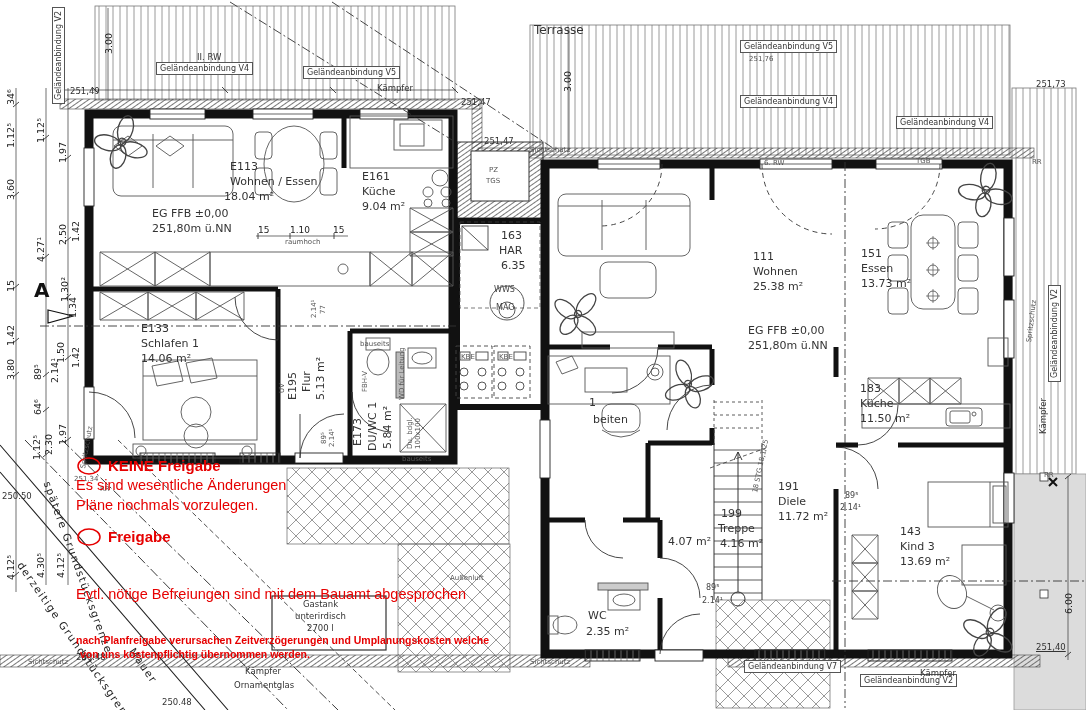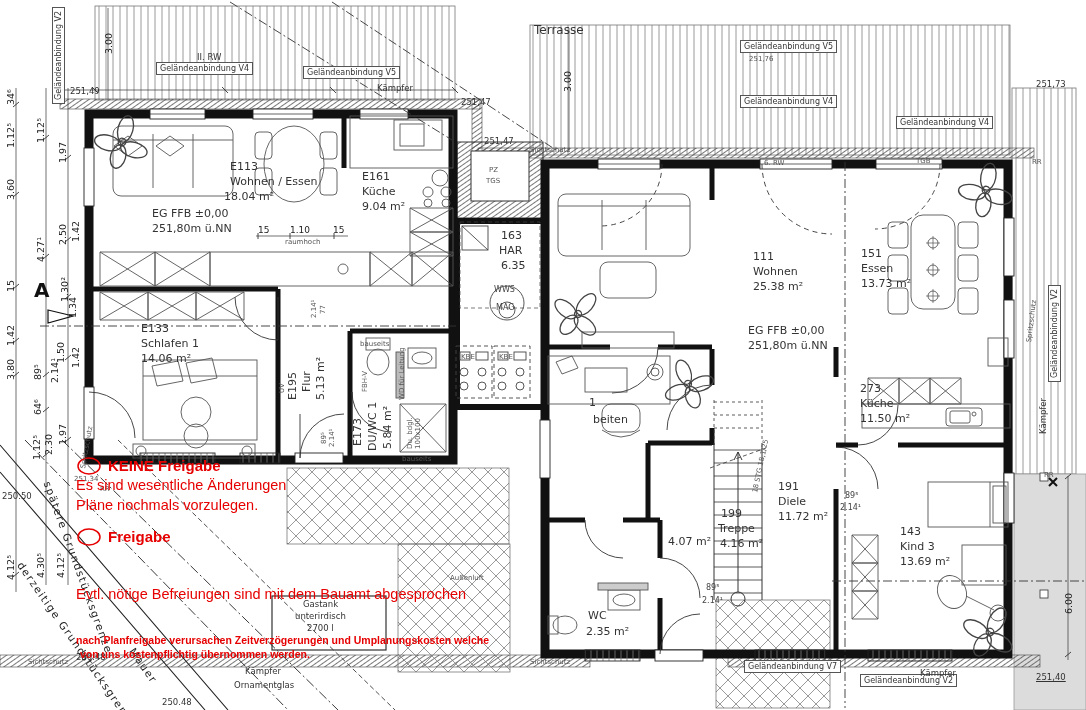--- a/index.html
+++ b/index.html
@@ -343,21 +343,21 @@
       <div class="lbl tn" style="left: 461px; top: 354px;">KBE</div>
       <div class="lbl tn" style="left: 499px; top: 354px;">KBE</div>
       <div class="lbl rm" style="left: 753px; top: 251px;">111</div>
       <div class="lbl rm" style="left: 753px; top: 266px;">Wohnen</div>
       <div class="lbl rm" style="left: 753px; top: 281px;">25.38 m²</div>
       <div class="lbl rm" style="left: 861px; top: 248px;">151</div>
       <div class="lbl rm" style="left: 861px; top: 263px;">Essen</div>
       <div class="lbl rm" style="left: 861px; top: 278px;">13.73 m²</div>
       <div class="lbl rm" style="left: 748px; top: 325px;">EG FFB ±0,00</div>
       <div class="lbl rm" style="left: 748px; top: 340px;">251,80m ü.NN</div>
-      <div class="lbl rm" style="left: 860px; top: 383px;">273</div>
+      <div class="lbl rm" style="left: 860px; top: 383px;">183</div>
       <div class="lbl rm" style="left: 860px; top: 398px;">Küche</div>
       <div class="lbl rm" style="left: 860px; top: 413px;">11.50 m²</div>
       <div class="lbl rm" style="left: 589px; top: 397px;">1</div>
       <div class="lbl rm" style="left: 593px; top: 414px;">beiten</div>
       <div class="lbl rm" style="left: 778px; top: 481px;">191</div>
       <div class="lbl rm" style="left: 778px; top: 496px;">Diele</div>
       <div class="lbl rm" style="left: 778px; top: 511px;">11.72 m²</div>
       <div class="lbl rm" style="left: 721px; top: 508px;">199</div>
       <div class="lbl rm" style="left: 718px; top: 523px;">Treppe</div>
       <div class="lbl rm" style="left: 720px; top: 538px;">4.16 m²</div>
@@ -374,21 +374,21 @@
       <div class="lbl tn8" style="left: 702px; top: 597px;">2.14¹</div>
       <div class="lbl sm" style="left: 303px; top: 600px;">Gastank</div>
       <div class="lbl sm" style="left: 295px; top: 612px;">unterirdisch</div>
       <div class="lbl sm" style="left: 307px; top: 624px;">2700 l</div>
       <div class="lbl tn" style="left: 450px; top: 575px;">Außenluft</div>
       <div class="lbl sm" style="left: 245px; top: 667px;">Kämpfer</div>
       <div class="lbl sm" style="left: 234px; top: 681px;">Ornamentglas</div>
       <div class="lbl bx" style="left: 744px; top: 660px;">Geländeanbindung V7</div>
       <div class="lbl bx" style="left: 860px; top: 674px;">Geländeanbindung V2</div>
       <div class="lbl sm" style="left: 920px; top: 669px;">Kämpfer</div>
-      <div class="lbl sm" style="left: 1036px; top: 673px; text-decoration: underline;">251,40</div>
+      <div class="lbl sm" style="left: 1036px; top: 643px; text-decoration: underline;">251,40</div>
       <div class="lbl sm" style="left: 76px; top: 653px;">250.48</div>
       <div class="lbl sm" style="left: 162px; top: 698px;">250.48</div>
       <div class="lbl sm" style="left: 2px; top: 492px;">250.50</div>
       <div class="lbl tn" style="left: 74px; top: 476px;">251,34</div>
       <div class="lbl tn" style="left: 100px; top: 486px;">RR</div>
       <div class="lbl tn" style="left: 1032px; top: 159px;">RR</div>
       <div class="lbl tn" style="left: 1044px; top: 472px;">RR</div>
       <div class="lbl bx" style="left: 52px; top: 104px; transform: rotate(-90deg);">Geländeanbindung V2</div>
       <div class="lbl bx" style="left: 1048px; top: 382px; transform: rotate(-90deg);">Geländeanbindung V2</div>
       <div class="lbl sm" style="left: 1039px; top: 434px; transform: rotate(-90deg);">Kämpfer</div>

